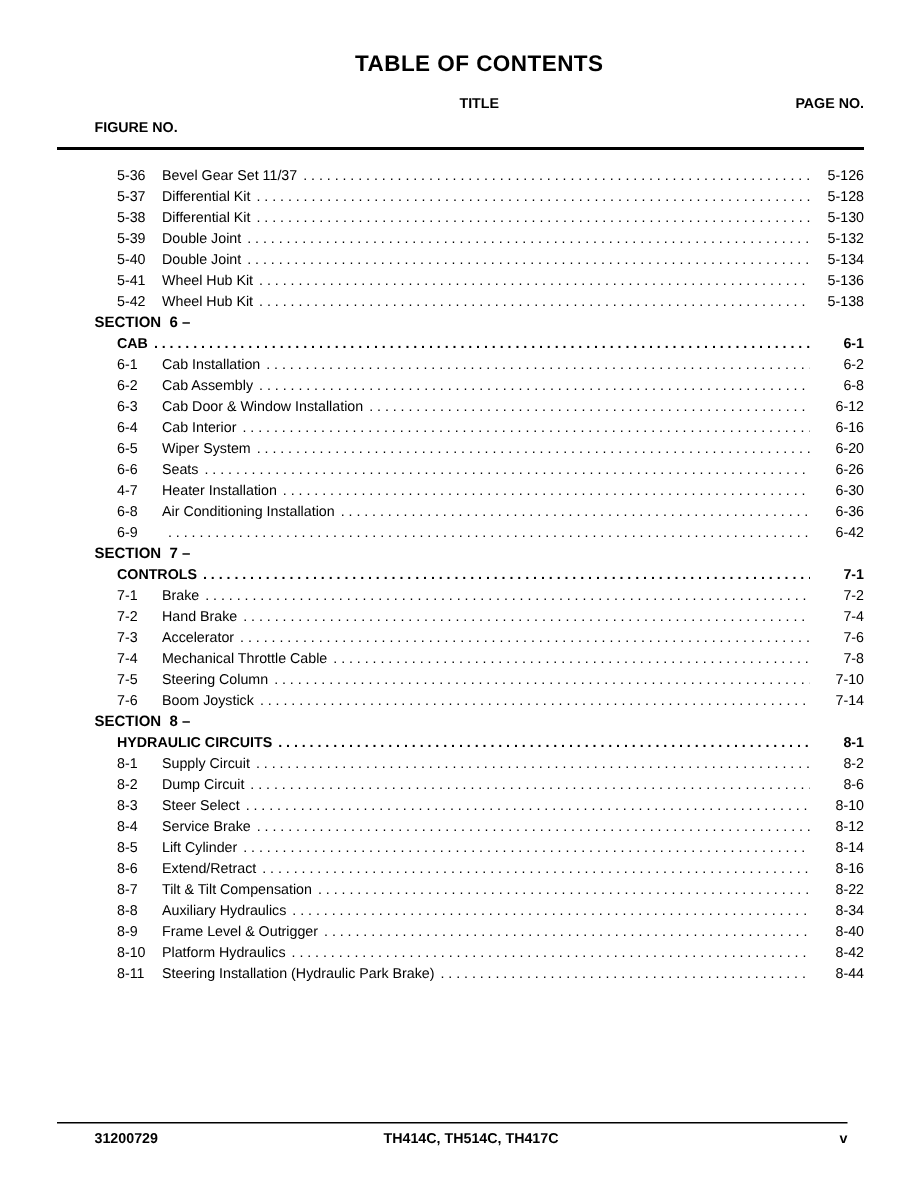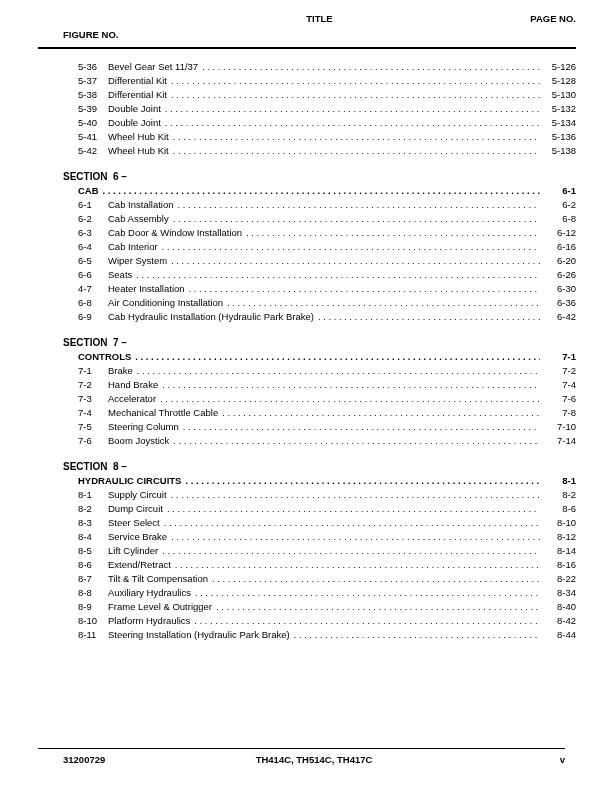--- a/index.html
+++ b/index.html
@@ -62,21 +62,21 @@
   }
   .leader::after {
     content: "........................................................................................................................................";
     letter-spacing: 2.6px;
   }
   .page-no {
     flex: none;
     width: 34px;
     text-align: right;
   }
-  .section { margin-top: 12px; }
+  .section { }
   .section-label {
     font-size: 10px;
     font-weight: bold;
     line-height: 14px;
     white-space: pre; 
   }
   .section-row { padding-left: 15px; font-weight: bold; }
   .section-name { flex: none; }
   .footer {
     position: absolute;
@@ -93,20 +93,21 @@
   }
   .f-left   { justify-self: start; }
   .f-center { justify-self: center; }
   .f-right  { justify-self: end; }
 </style>
 </head>
 <body>
 
 <div class="page">
   <div class="content">
+    <h1 class="doc-title">TABLE OF CONTENTS</h1>
 
     <div class="col-header">
       <span class="ch-left">FIGURE NO.</span>
       <span class="ch-center">TITLE</span>
       <span class="ch-right">PAGE NO.</span>
     </div>
 
     <div class="rule rule-thick"></div>
 
     <div class="toc-body">
@@ -205,21 +206,20 @@
               <span class="page-no">6-30</span>
             </div>
             <div class="row item-row">
               <span class="fig">6-8</span>
               <span class="title">Air Conditioning Installation</span>
               <span class="leader"></span>
               <span class="page-no">6-36</span>
             </div>
             <div class="row item-row">
               <span class="fig">6-9</span>
-              <span class="title">Cab Hydraulic Installation (Hydraulic Park Brake)</span>
               <span class="leader"></span>
               <span class="page-no">6-42</span>
             </div>
           </div>
           <div class="section">
             <div class="section-label">SECTION  7 –</div>
             <div class="row section-row">
               <span class="section-name">CONTROLS</span>
               <span class="leader"></span>
               <span class="page-no">7-1</span>

